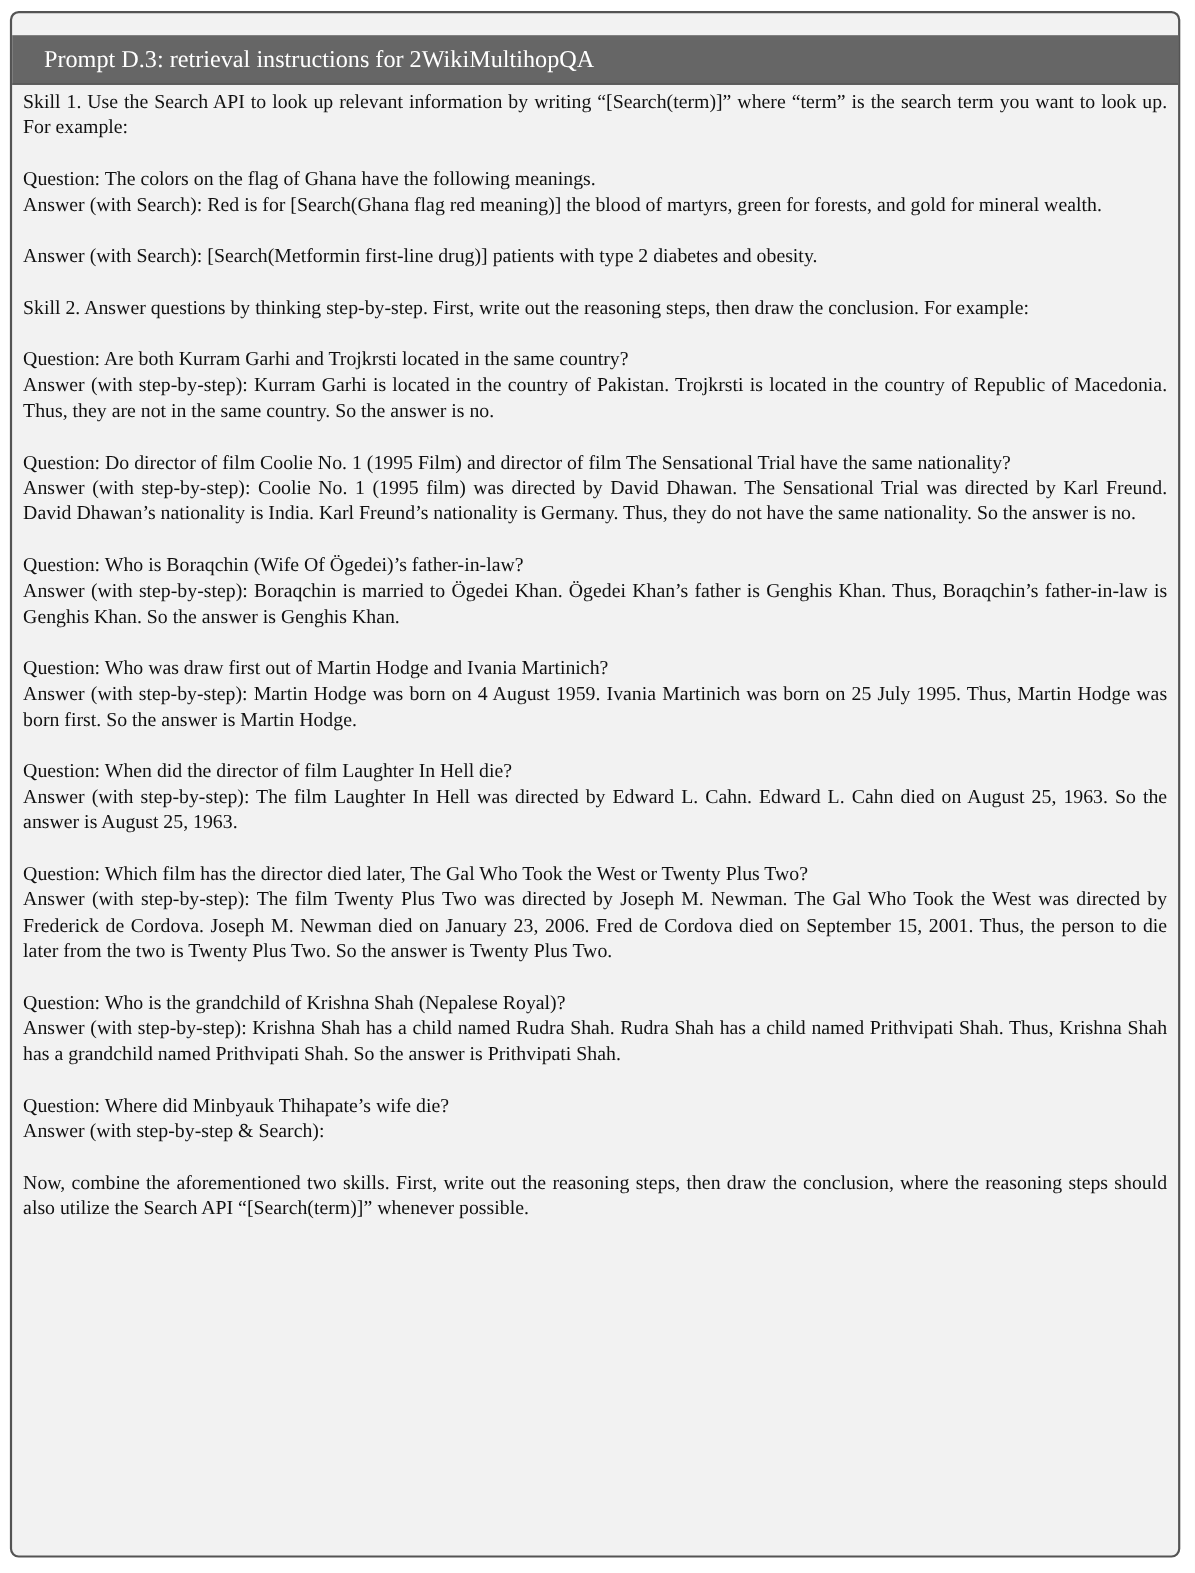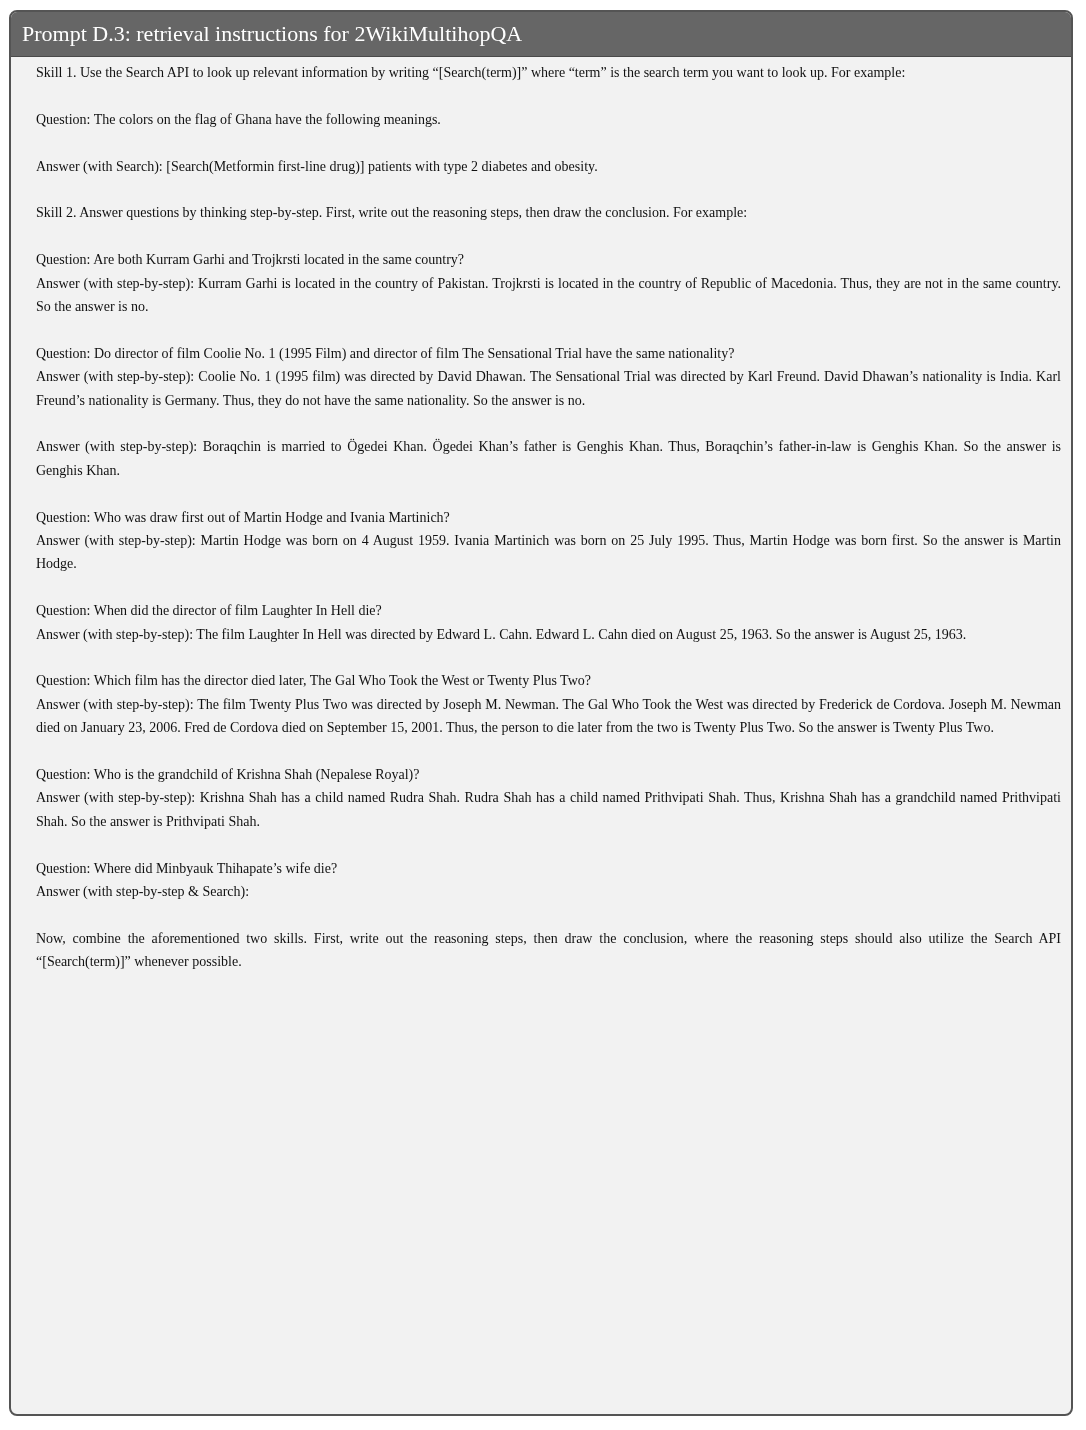--- a/index.html
+++ b/index.html
@@ -4,60 +4,62 @@
 <style>
   html, body { margin: 0; padding: 0; background: #ffffff; }
   body { width: 1086px; height: 1430px; position: relative; overflow: hidden; }
   .box {
     position: absolute; left: 9px; top: 10px; width: 1064px; height: 1406px;
     border: 2px solid #545454; border-radius: 8px; background: #f2f2f2;
     box-sizing: border-box; overflow: hidden;
   }
   .header {
     background: #666666; color: #ffffff; height: 44px; line-height: 44px;
-    padding-left: 11px; border-bottom: 1px solid #4a4a4a;
-    font-family: "Liberation Serif", serif; font-size: 22px;
+    padding-left: 29px; border-bottom: 1px solid #4a4a4a;
+    font-family: "Liberation Serif", serif; font-size: 22px; margin-top: 20px;
   }
   .content {
-    padding: 4px 10px 0 25px;
-    font-family: "Liberation Serif", serif; font-size: 14px; line-height: 23.4px;
+    padding: 4px 10px 0 10px;
+    font-family: "Liberation Serif", serif; font-size: 18px; line-height: 23.4px;
     color: #111111; text-align: justify;
   }
   .para { margin: 0 0 23.4px 0; }
   .line { display: block; }
 </style>
 </head>
 <body>
 
 <div class="box">
   <div class="header">Prompt D.3: retrieval instructions for 2WikiMultihopQA</div>
   <div class="content">
     <div class="para">
         <span class="line">Skill 1. Use the Search API to look up relevant information by writing “[Search(term)]” where “term” is the search term you want to look up. For example:</span>
       </div>
     <div class="para">
         <span class="line">Question: The colors on the flag of Ghana have the following meanings.</span>
+        <span class="line">Answer (with Search): Red is for [Search(Ghana flag red meaning)] the blood of martyrs, green for forests, and gold for mineral wealth.</span>
       </div>
     <div class="para">
         <span class="line">Answer (with Search): [Search(Metformin first-line drug)] patients with type 2 diabetes and obesity.</span>
       </div>
     <div class="para">
         <span class="line">Skill 2.  Answer questions by thinking step-by-step.  First, write out the reasoning steps, then draw the conclusion. For example:</span>
       </div>
     <div class="para">
       </div>
     <div class="para">
         <span class="line">Question: Are both Kurram Garhi and Trojkrsti located in the same country?</span>
         <span class="line">Answer (with step-by-step): Kurram Garhi is located in the country of Pakistan.  Trojkrsti is located in the country of Republic of Macedonia. Thus, they are not in the same country. So the answer is no.</span>
       </div>
     <div class="para">
         <span class="line">Question:  Do director of film Coolie No.  1 (1995 Film) and director of film The Sensational Trial have the same nationality?</span>
         <span class="line">Answer (with step-by-step): Coolie No. 1 (1995 film) was directed by David Dhawan. The Sensational Trial was directed by Karl Freund. David Dhawan’s nationality is India. Karl Freund’s nationality is Germany. Thus, they do not have the same nationality. So the answer is no.</span>
       </div>
     <div class="para">
+        <span class="line">Question: Who is Boraqchin (Wife Of Ögedei)’s father-in-law?</span>
         <span class="line">Answer (with step-by-step): Boraqchin is married to Ögedei Khan. Ögedei Khan’s father is Genghis Khan. Thus, Boraqchin’s father-in-law is Genghis Khan. So the answer is Genghis Khan.</span>
       </div>
     <div class="para">
         <span class="line">Question: Who was draw first out of Martin Hodge and Ivania Martinich?</span>
         <span class="line">Answer (with step-by-step): Martin Hodge was born on 4 August 1959. Ivania Martinich was born on 25 July 1995. Thus, Martin Hodge was born first. So the answer is Martin Hodge.</span>
       </div>
     <div class="para">
         <span class="line">Question: When did the director of film Laughter In Hell die?</span>
         <span class="line">Answer (with step-by-step): The film Laughter In Hell was directed by Edward L. Cahn. Edward L. Cahn died on August 25, 1963. So the answer is August 25, 1963.</span>
       </div>

